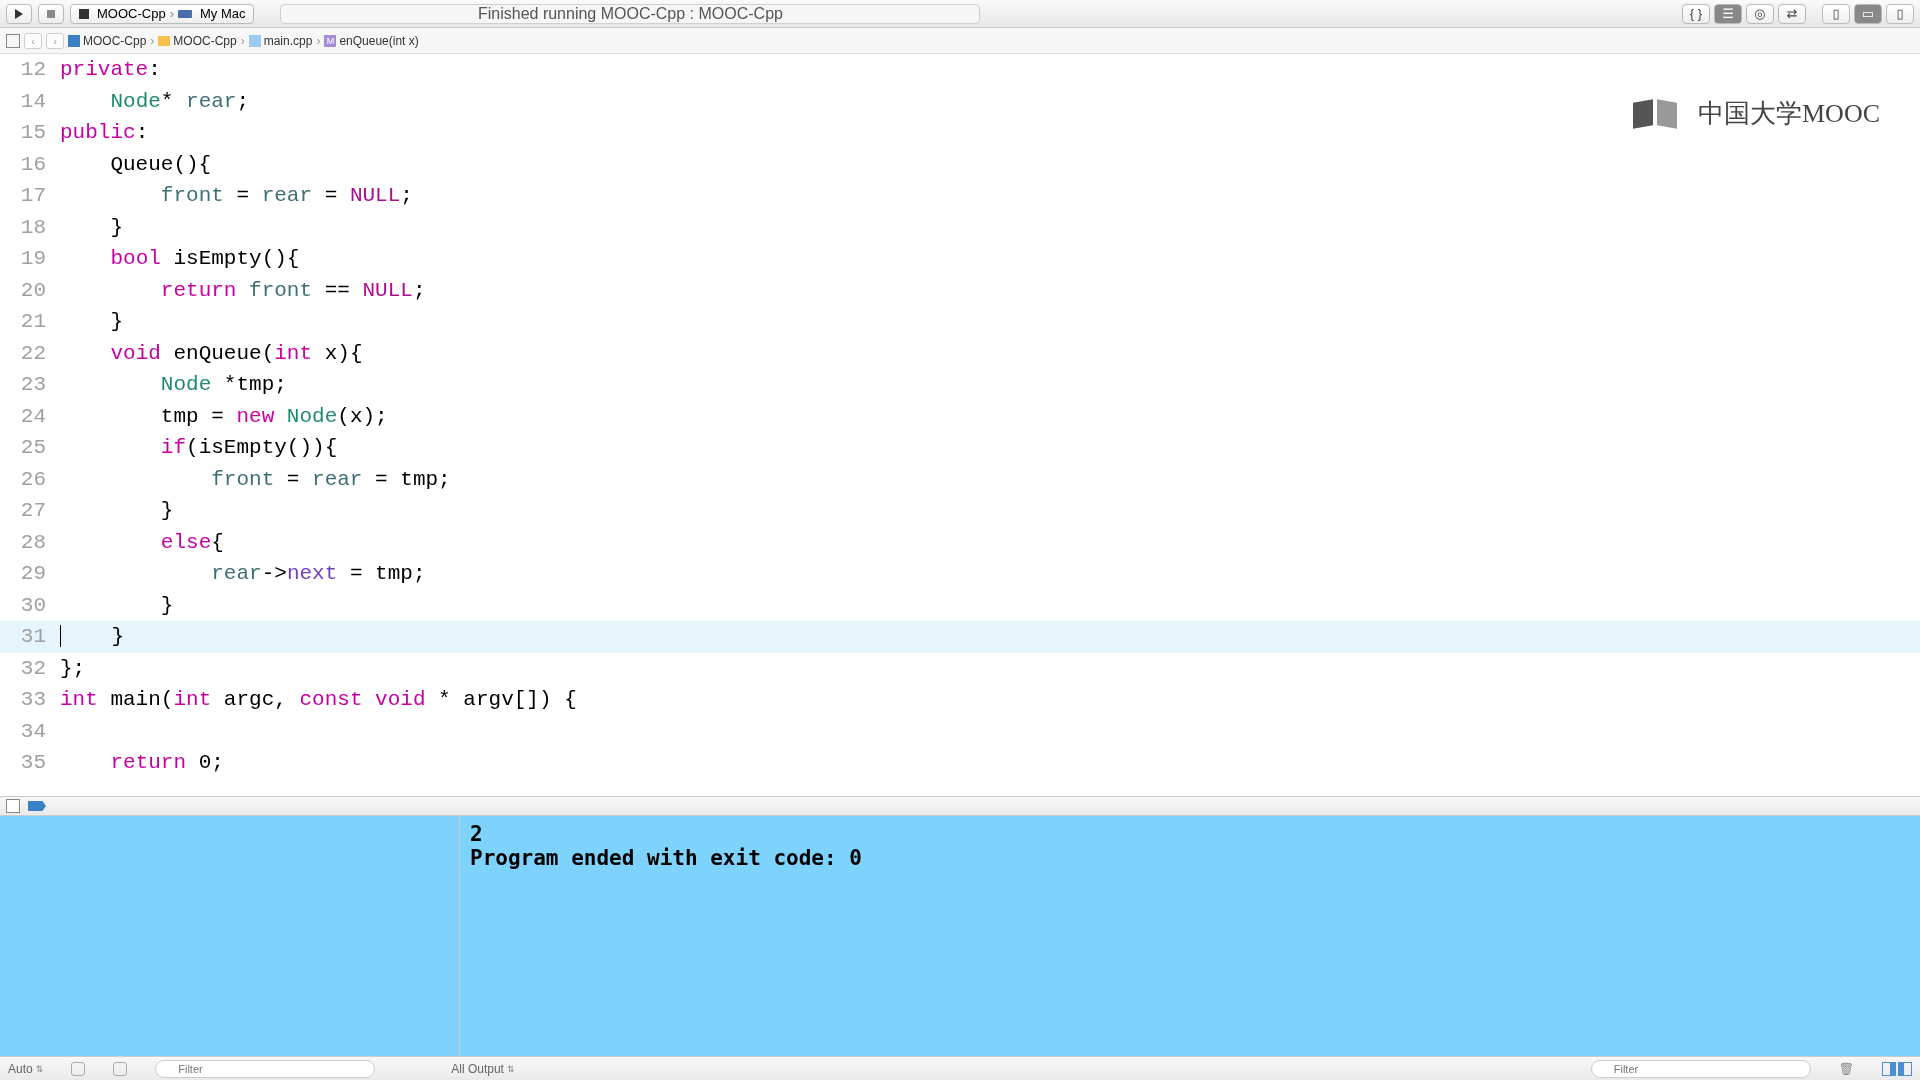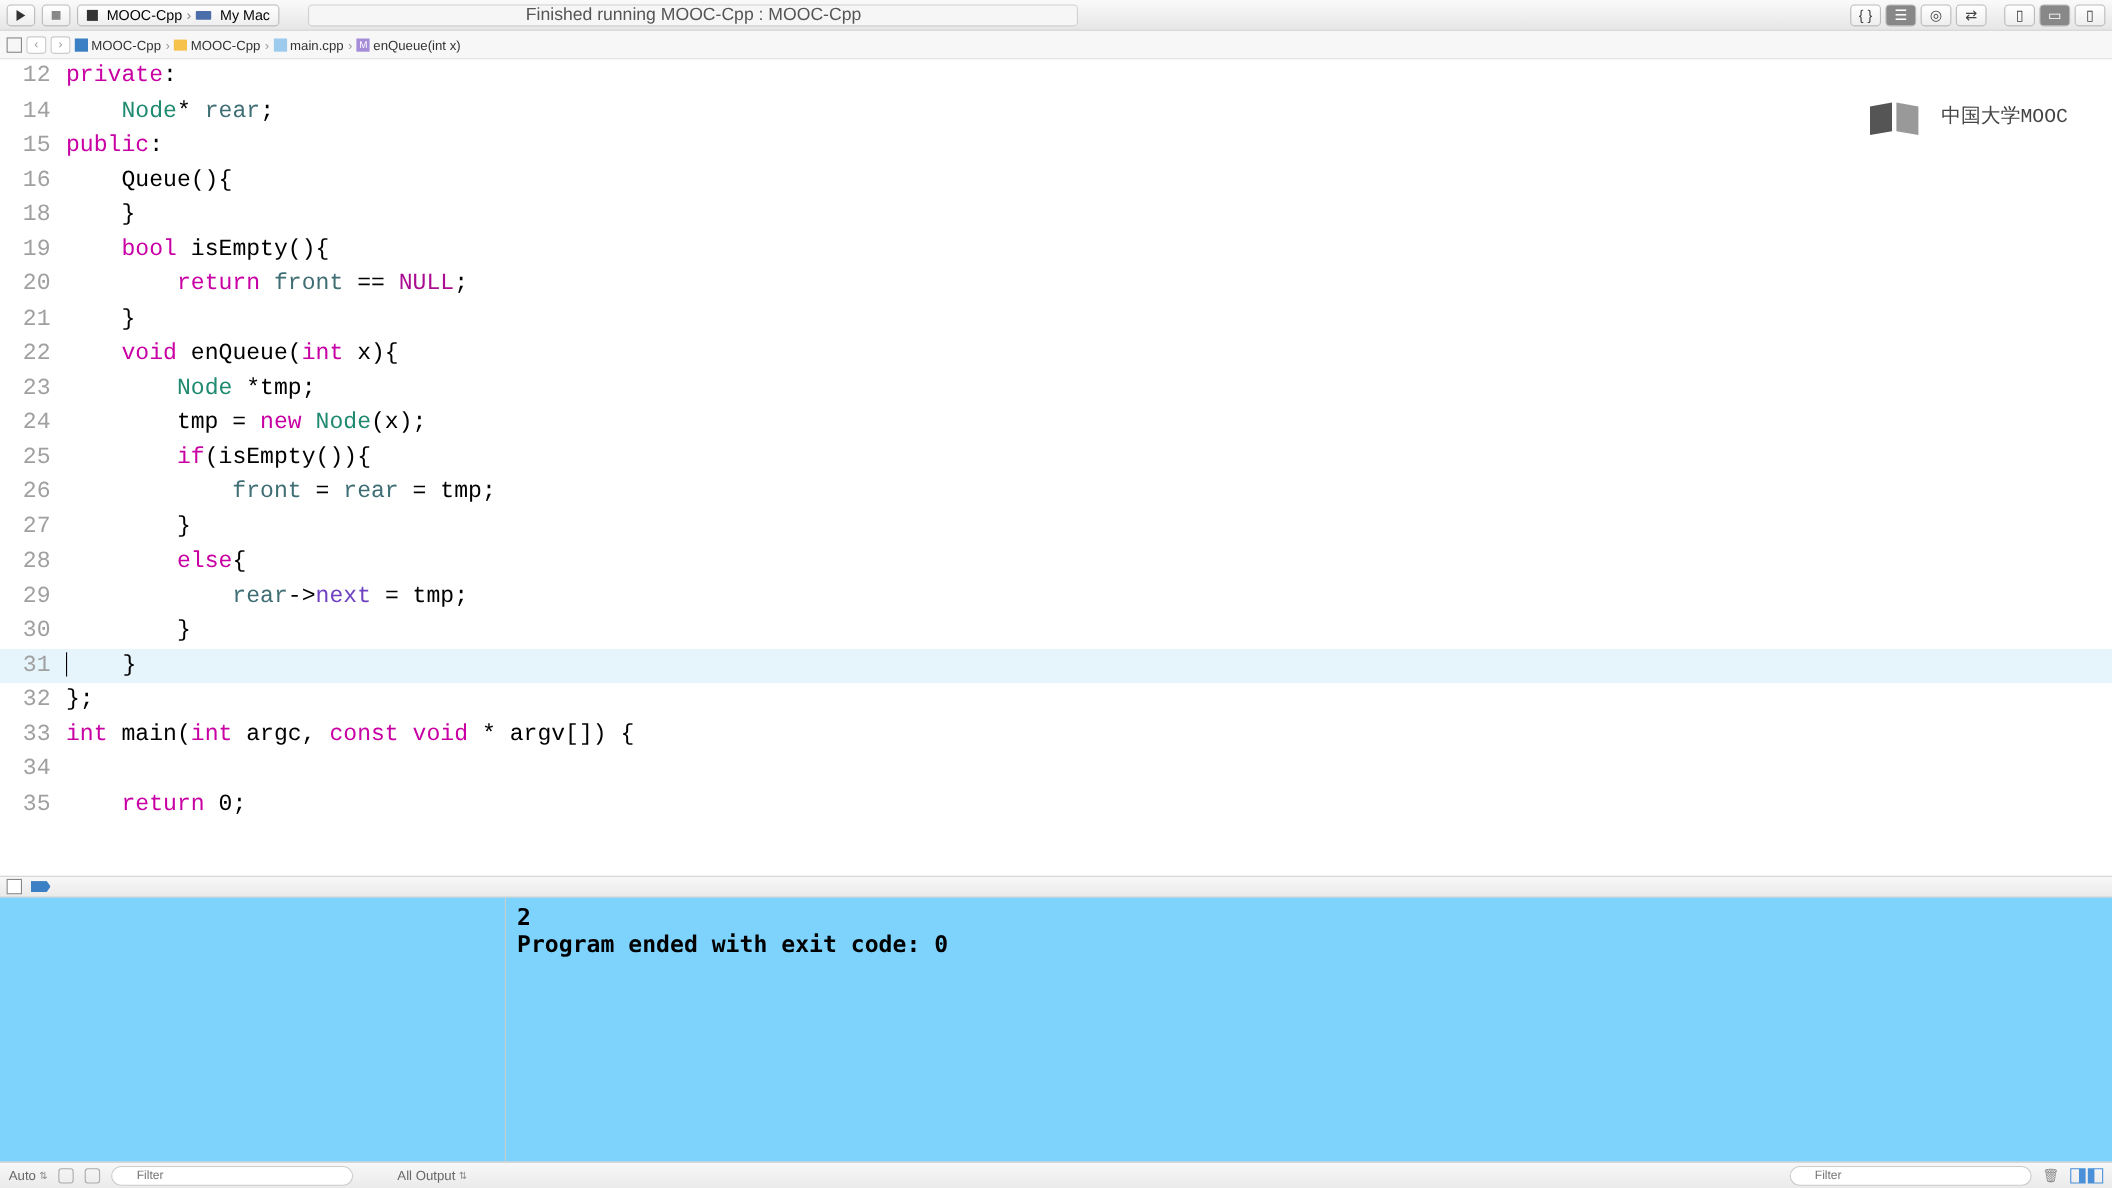--- a/index.html
+++ b/index.html
@@ -153,22 +153,22 @@
 
 .watermark {
   position: absolute;
   top: 40px;
   right: 40px;
   display: flex;
   align-items: center;
   gap: 21px;
   color: #444;
   font-weight: 500;
-  font-size: 18px;
-  font-family: Liberation Mono, monospace;
+  font-size: 26px;
+  font-family: Liberation Serif, serif;
   pointer-events: none;
 }
 .wm-logo { display: flex; gap: 4px;}
 .wm-page { width: 20px; height: 26px; background: #555; transform: skewY(-10deg);}
 .wm-page2 { width: 20px; height: 26px; background: #999; transform: skewY(10deg);}
 
 .debug-bar {
   height: 20px;
   background: linear-gradient(#f8f8f8,#eaeaea);
   border-top: 1px solid #ccc;
@@ -209,21 +209,21 @@
   color: #000;
 }
 
 .bottom-bar {
   height: 24px;
   background: linear-gradient(#f8f8f8,#eaeaea);
   border-top: 1px solid #ccc;
   display: flex;
   align-items: center;
   padding: 0 8px;
-  gap: 10px;
+  gap: 28px;
   font-size: 12px;
   color: #666;
 }
 .filter-input {
   width: 220px;
   height: 18px;
   border: 1px solid #ccc;
   border-radius: 9px;
   padding: 0 8px 0 22px;
   font-size: 11px;
@@ -314,20 +314,21 @@
     <div class="wm-logo">
         <div class="wm-page"></div>
         <div class="wm-page2"></div>
       </div>
     <span>中国大学MOOC</span>
   </div>
 <div class="code-line"><span class="lineno">12</span><span class="line-content"><span class="kw">private</span><span class="plain">:</span></span></div>
     <div class="code-line"><span class="lineno">14</span><span class="line-content"><span class="plain">    </span><span class="type">Node</span><span class="plain">* </span><span class="ident">rear</span><span class="plain">;</span></span></div>
     <div class="code-line"><span class="lineno">15</span><span class="line-content"><span class="kw">public</span><span class="plain">:</span></span></div>
     <div class="code-line"><span class="lineno">16</span><span class="line-content"><span class="plain">    Queue(){</span></span></div>
+    <div class="code-line"><span class="lineno">17</span><span class="line-content"><span class="plain">        </span><span class="ident">front</span><span class="plain"> = </span><span class="ident">rear</span><span class="plain"> = </span><span class="builtin">NULL</span><span class="plain">;</span></span></div>
     <div class="code-line"><span class="lineno">18</span><span class="line-content"><span class="plain">    }</span></span></div>
     <div class="code-line"><span class="lineno">19</span><span class="line-content"><span class="plain">    </span><span class="kw">bool</span><span class="plain"> isEmpty(){</span></span></div>
     <div class="code-line"><span class="lineno">20</span><span class="line-content"><span class="plain">        </span><span class="kw">return</span><span class="plain"> </span><span class="ident">front</span><span class="plain"> == </span><span class="builtin">NULL</span><span class="plain">;</span></span></div>
     <div class="code-line"><span class="lineno">21</span><span class="line-content"><span class="plain">    }</span></span></div>
     <div class="code-line"><span class="lineno">22</span><span class="line-content"><span class="plain">    </span><span class="kw">void</span><span class="plain"> enQueue(</span><span class="kw">int</span><span class="plain"> x){</span></span></div>
     <div class="code-line"><span class="lineno">23</span><span class="line-content"><span class="plain">        </span><span class="type">Node</span><span class="plain"> *tmp;</span></span></div>
     <div class="code-line"><span class="lineno">24</span><span class="line-content"><span class="plain">        tmp = </span><span class="kw">new</span><span class="plain"> </span><span class="type">Node</span><span class="plain">(x);</span></span></div>
     <div class="code-line"><span class="lineno">25</span><span class="line-content"><span class="plain">        </span><span class="kw">if</span><span class="plain">(isEmpty()){</span></span></div>
     <div class="code-line"><span class="lineno">26</span><span class="line-content"><span class="plain">            </span><span class="ident">front</span><span class="plain"> = </span><span class="ident">rear</span><span class="plain"> = tmp;</span></span></div>
     <div class="code-line"><span class="lineno">27</span><span class="line-content"><span class="plain">        }</span></span></div>

